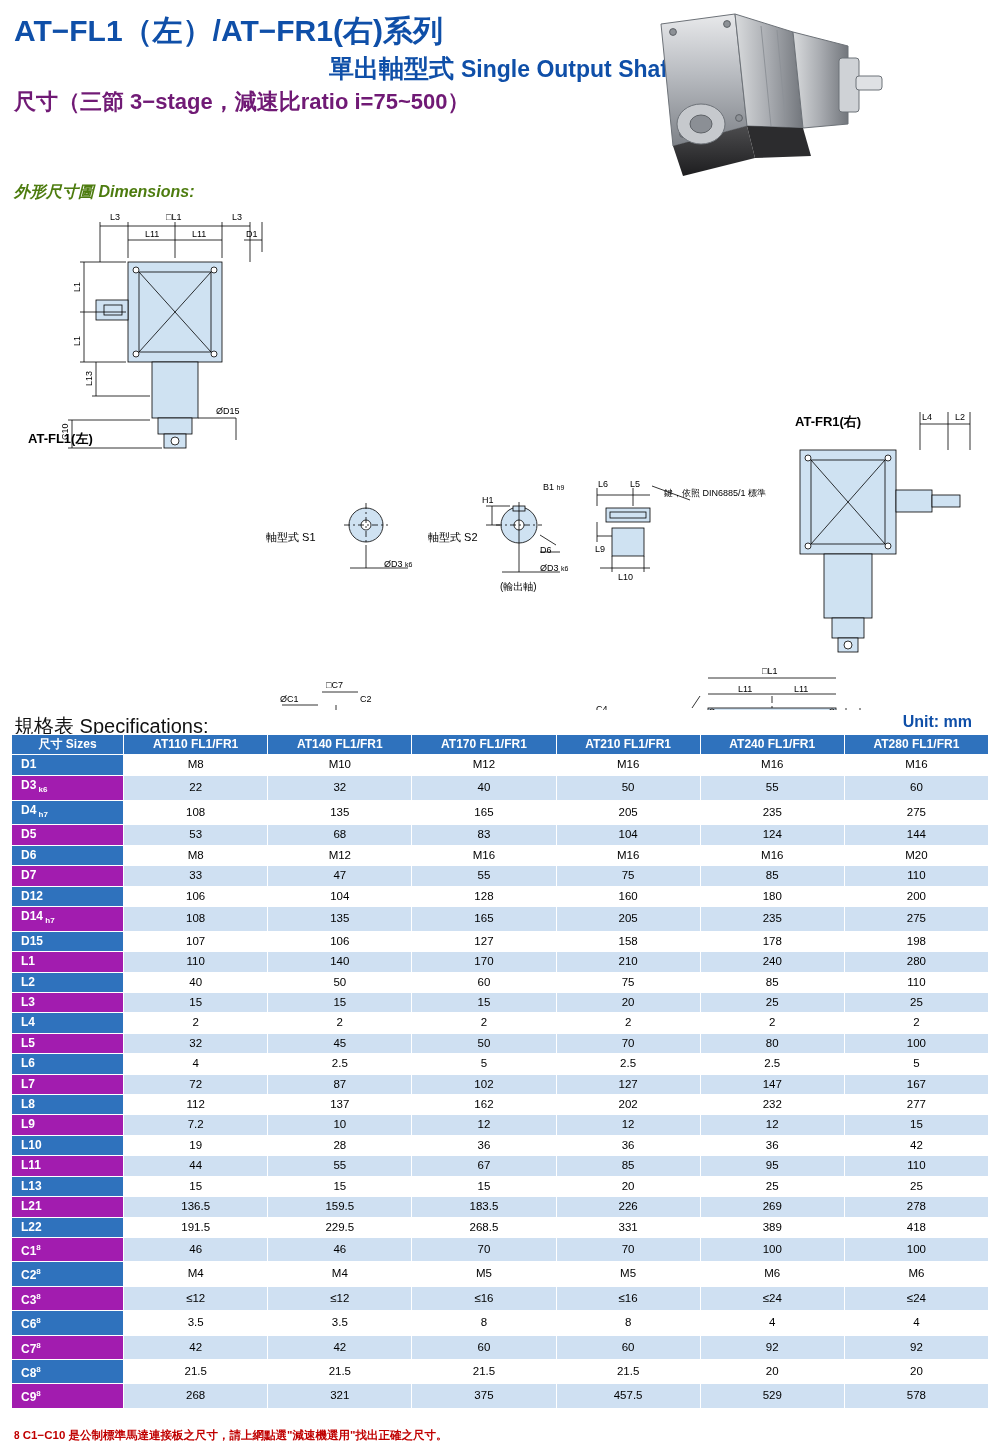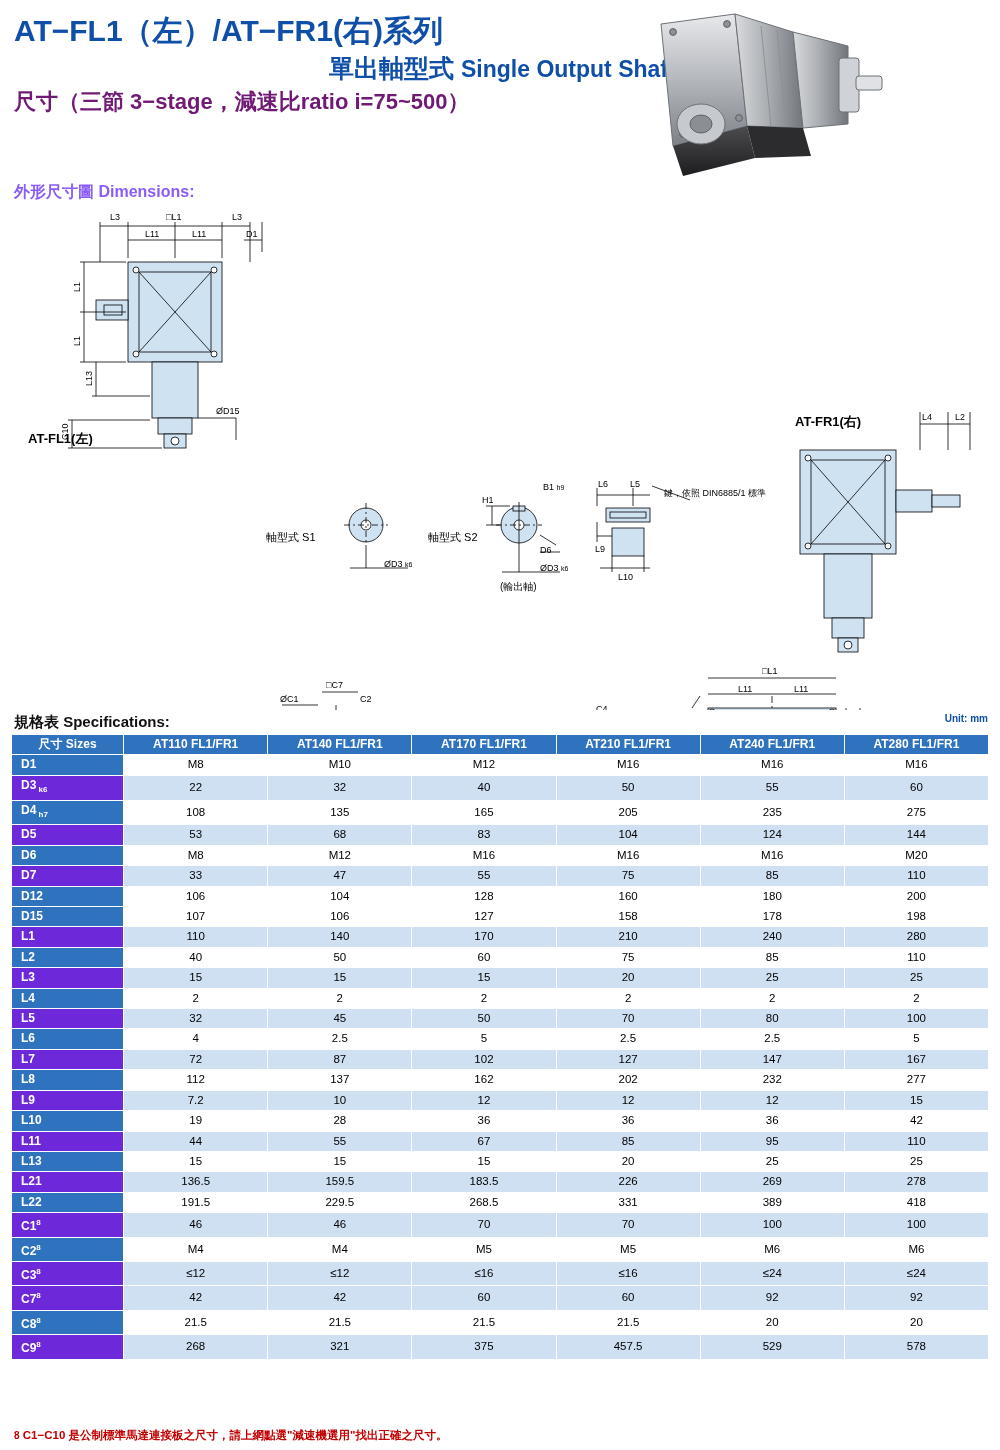--- a/index.html
+++ b/index.html
@@ -16,29 +16,29 @@
   
   .header{position:absolute;left:0;top:0;width:895px;height:175px;}
   .title-block{position:absolute;left:14px;top:14px;width:720px;}
   .t1{font-size:30px;font-weight:bold;color:#0f4fa8;letter-spacing:0px;line-height:34px;}
   .t2{font-size:25px;font-weight:bold;color:#0f4fa8;line-height:32px;margin-top:4px;text-align:right;}
   .t2 .en{font-size:23px;}
   .t3{font-size:22px;font-weight:bold;color:#701a75;line-height:30px;margin-top:2px;}
 
   .hdr-photo{position:absolute;right:12px;top:6px;width:240px;height:170px;}
 
-  .dim-label{position:absolute;left:14px;top:182px;font-size:16px;font-weight:bold;color:#8b5cf6;}
+  .dim-label{position:absolute;left:14px;top:182px;font-size:16px;font-weight:bold;color:#4d7c0f;font-style:italic;}
 
   
   .drawings{position:absolute;left:0;top:200px;width:1000px;height:510px;}
   .drawings svg{display:block;}
 
   
-  .spec-head{position:absolute;left:14px;top:713px;font-size:15px;font-weight:bold;color:#111;}
-  .unit{position:absolute;right:12px;top:713px;font-size:10px;font-weight:bold;color:#0f4fa8;}
+  .spec-head{position:absolute;left:14px;top:713px;font-size:20px;font-weight:normal;color:#111;}
+  .unit{position:absolute;right:28px;top:713px;font-size:16px;font-weight:bold;color:#0f4fa8;}
 
   table.spec{
     position:absolute;left:11px;top:734px;
     width:978px;
     border-collapse:collapse;
     font-size:11.5px;
     table-layout:fixed;
   }
   table.spec th, table.spec td{
     border:1px solid #ffffff;
@@ -51,21 +51,21 @@
   table.spec thead th{
     background:#2f72bd;color:#ffffff;font-weight:bold;font-size:12px;
     border:1px solid #ffffff;
   }
   table.spec td.rowlab{
     background:#2f72bd;color:#ffffff;font-weight:bold;text-align:left;padding-left:9px;
     font-size:12px;
   }
   table.spec tr.alt td{background:#cfe0f2;}
   table.spec tr td{background:#ffffff;}
-  table.spec tr.alt td.rowlab{background:#6d28d9;}
+  table.spec tr.alt td.rowlab{background:#a21caf;}
   .sup{font-size:8px;vertical-align:super;}
   .sub{font-size:8px;vertical-align:sub;}
 
   .footnote{position:absolute;left:14px;top:1428px;font-size:11.5px;color:#c00000;font-weight:bold;}
   .footnote .mark{font-size:10px;}
 
   
   .svgtxt{font-family:"Liberation Sans", sans-serif;}
 </style>
 </head>
@@ -451,20 +451,29 @@
         </tr>
         <tr>
           <td class="rowlab">D12</td>
           <td>106</td>
           <td>104</td>
           <td>128</td>
           <td>160</td>
           <td>180</td>
           <td>200</td>
         </tr>
+        <tr class="alt">
+          <td class="rowlab">D14<span class="sub"> h7</span></td>
+          <td>108</td>
+          <td>135</td>
+          <td>165</td>
+          <td>205</td>
+          <td>235</td>
+          <td>275</td>
+        </tr>
         <tr>
           <td class="rowlab">D15</td>
           <td>107</td>
           <td>106</td>
           <td>127</td>
           <td>158</td>
           <td>178</td>
           <td>198</td>
         </tr>
         <tr class="alt">
@@ -613,20 +622,29 @@
         </tr>
         <tr class="alt">
           <td class="rowlab">C3<span class="sup">8</span></td>
           <td>≤12</td>
           <td>≤12</td>
           <td>≤16</td>
           <td>≤16</td>
           <td>≤24</td>
           <td>≤24</td>
         </tr>
+        <tr>
+          <td class="rowlab">C6<span class="sup">8</span></td>
+          <td>3.5</td>
+          <td>3.5</td>
+          <td>8</td>
+          <td>8</td>
+          <td>4</td>
+          <td>4</td>
+        </tr>
         <tr class="alt">
           <td class="rowlab">C7<span class="sup">8</span></td>
           <td>42</td>
           <td>42</td>
           <td>60</td>
           <td>60</td>
           <td>92</td>
           <td>92</td>
         </tr>
         <tr>

